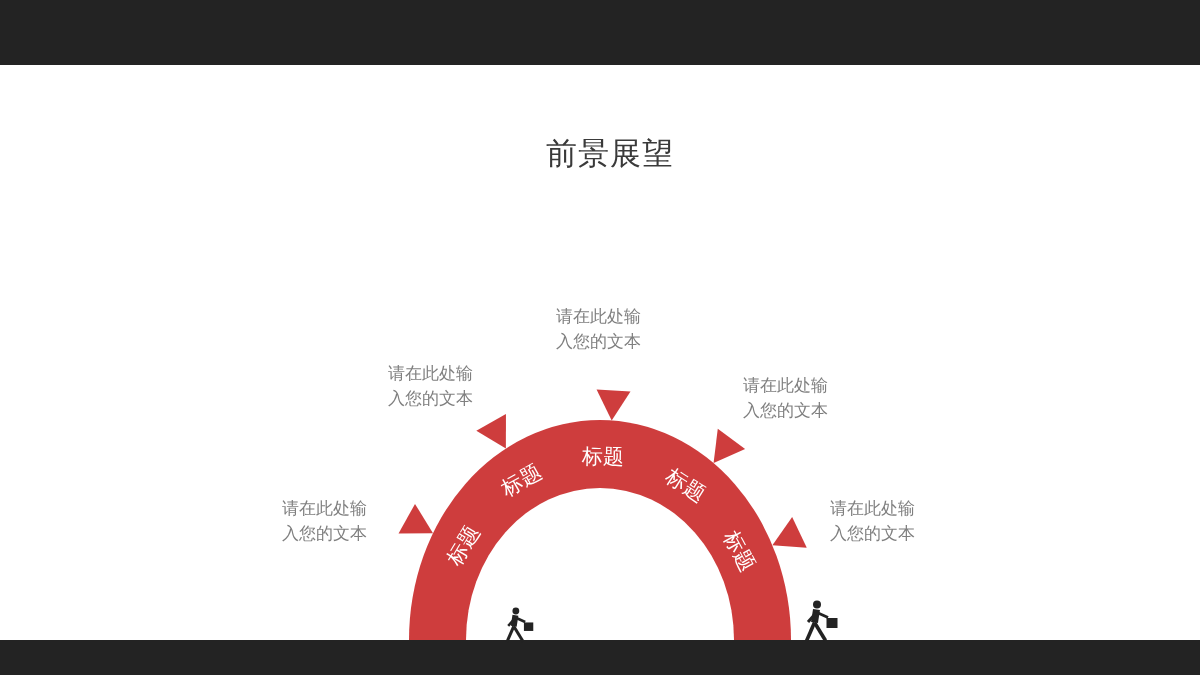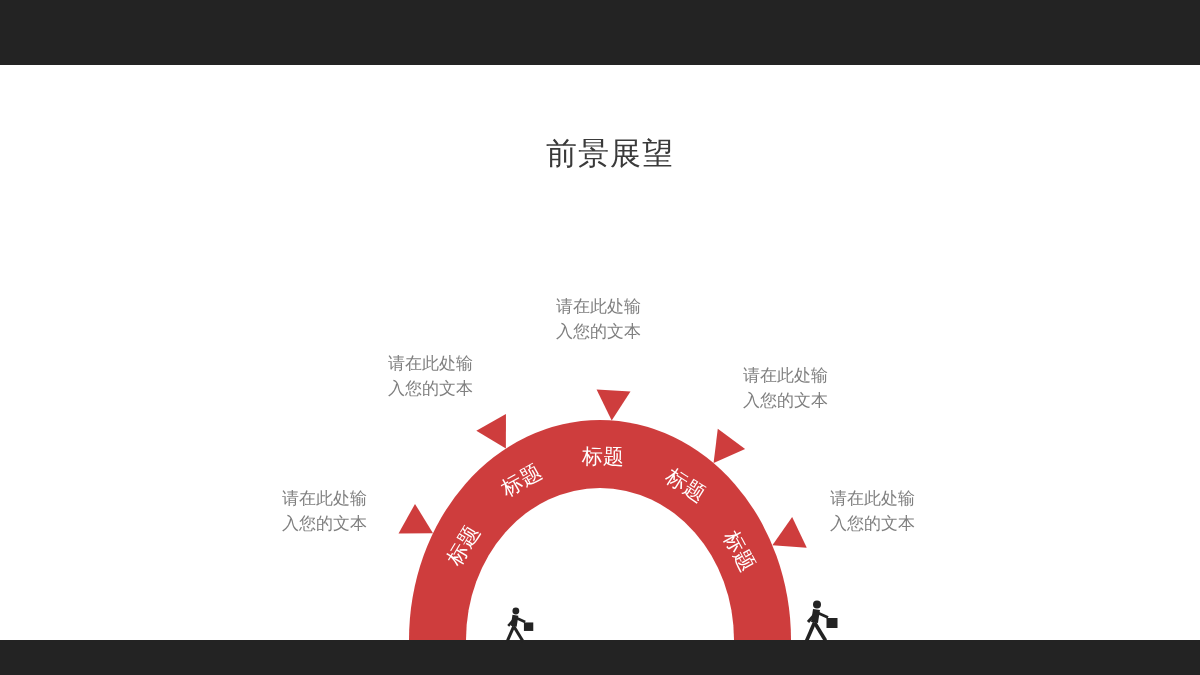--- a/index.html
+++ b/index.html
@@ -35,20 +35,21 @@
     font-family:"Liberation Sans","DejaVu Sans",sans-serif;
     text-anchor:middle;
     dominant-baseline:central;
   }
   .callout{
     position:absolute;
     color:var(--body-text-color);
     font-size:17px;line-height:25px;
     white-space:nowrap;
     text-align:right;
+    margin-top:10px;
   }
   .callout span{display:block;}
 </style>
 </head>
 <body>
 
 <div class="slide">
 
   <div class="top-bar"></div>
 

